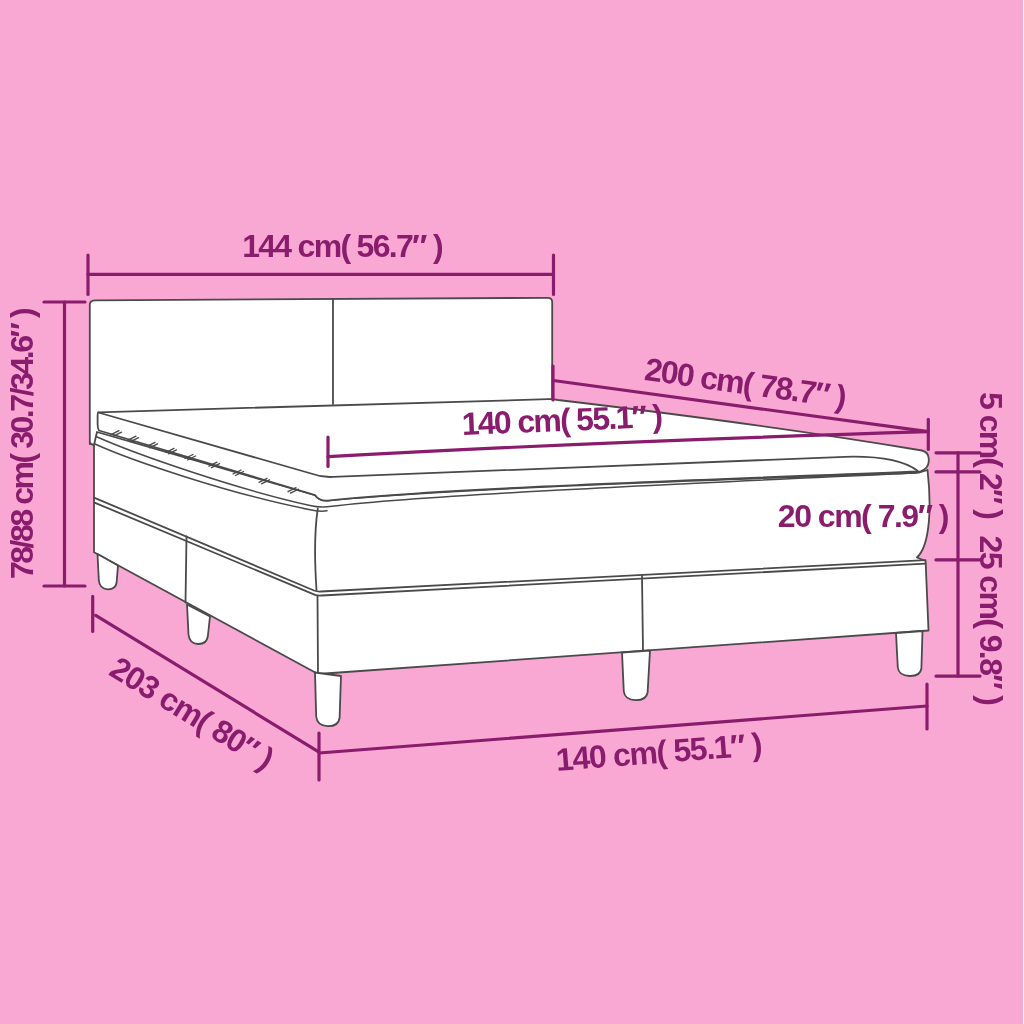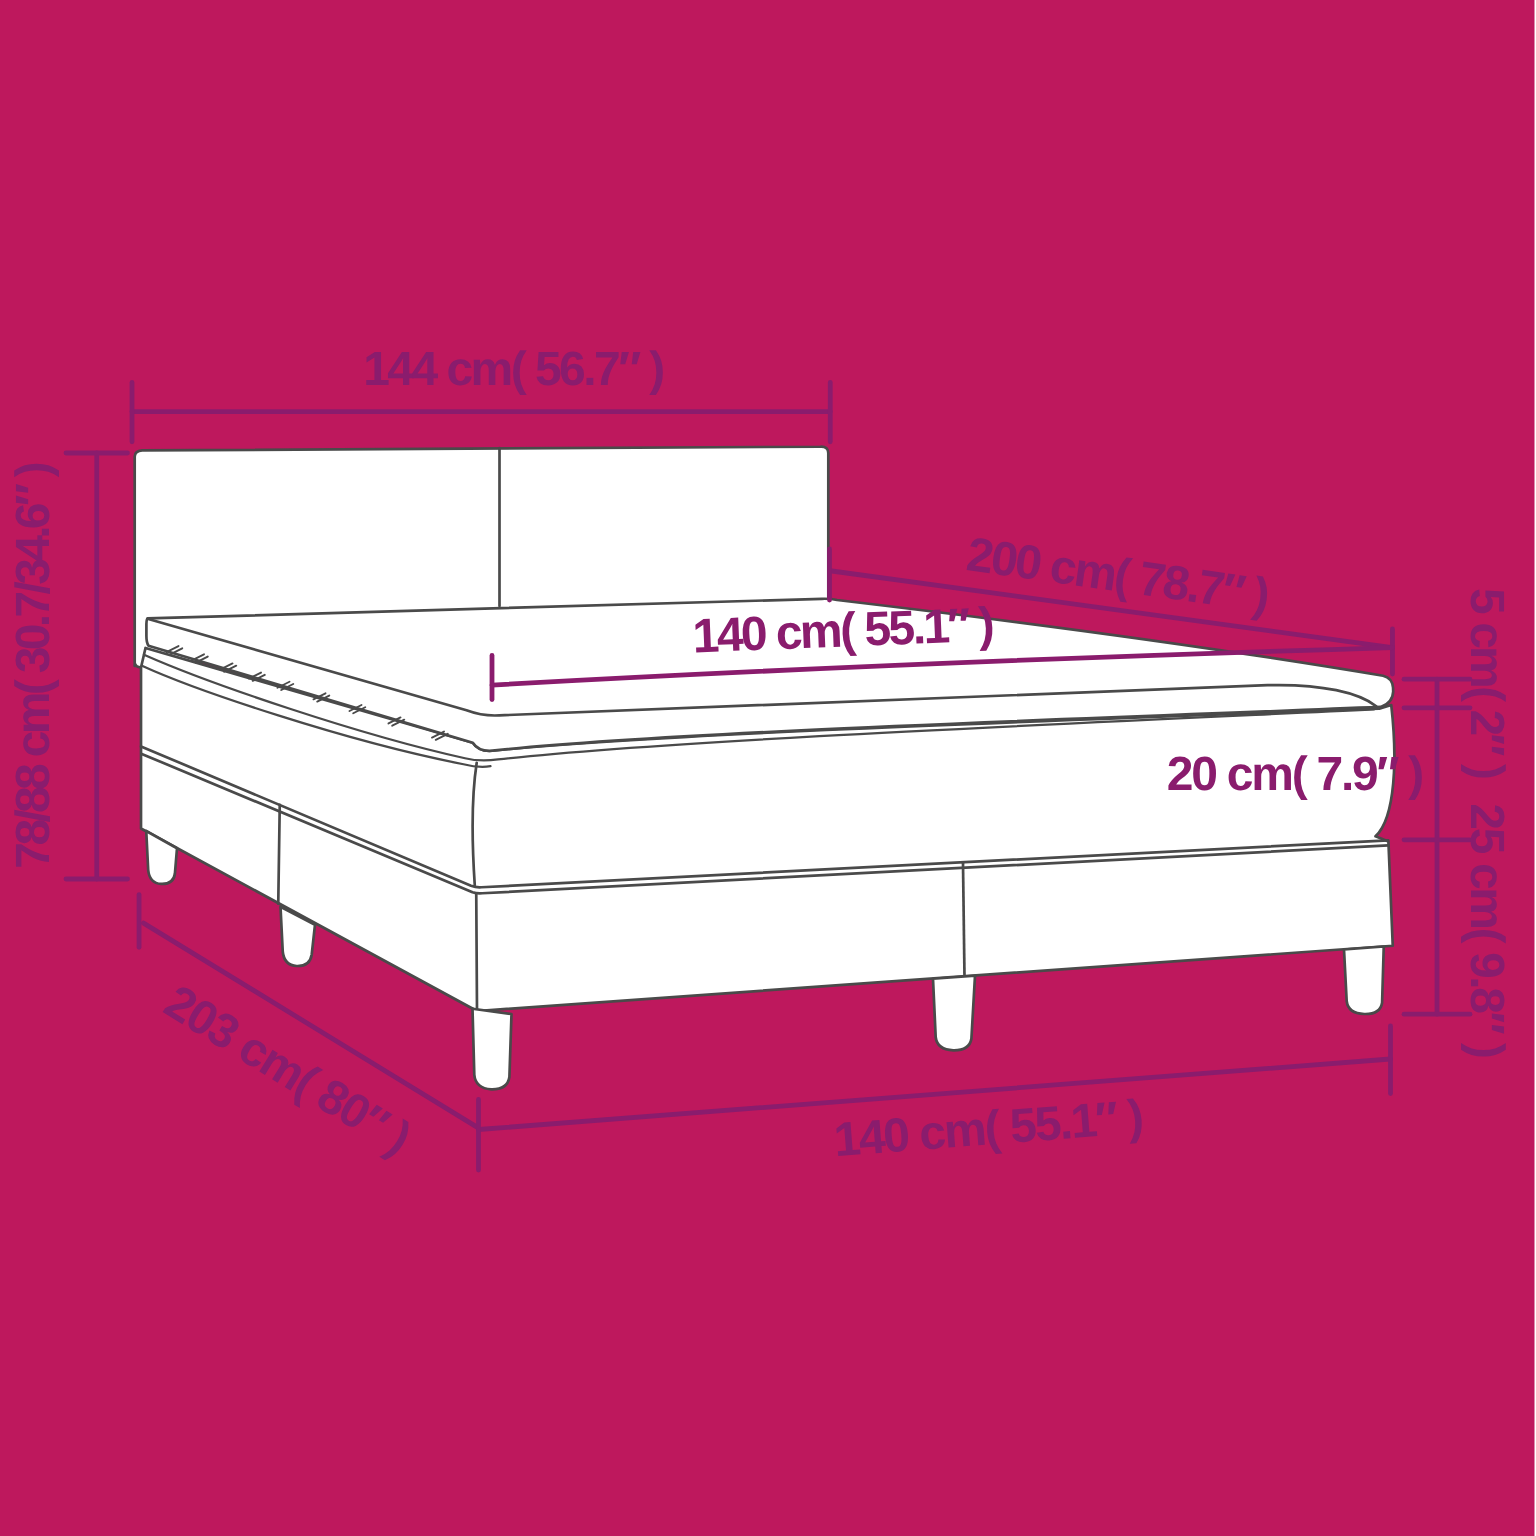--- a/index.html
+++ b/index.html
@@ -1,16 +1,16 @@
 <!DOCTYPE html>
 <html><head>
 <meta charset="utf-8">
 <style>
   html,body{margin:0;padding:0;background:#ffffff;}
-  .wrap{width:1023px;height:1024px;position:relative;background:#be185d;overflow:hidden;}
+  .wrap{width:1023px;height:1024px;position:relative;background:#f9a8d4;overflow:hidden;}
   text{font-family:"Liberation Sans",sans-serif;font-weight:bold;fill:#8a1c6d;}
 </style>
 </head>
 <body>
 <div class="wrap">
 <svg width="1024" height="1024" viewBox="0 0 1024 1024" xmlns="http://www.w3.org/2000/svg">
   <g stroke-linecap="round" stroke-linejoin="round" fill="none">
 
     <g stroke="#4a4a4a" stroke-width="1.8">
       <path d="M 89.8,444 L 89.8,304.5 Q 89.8,300.6 94.8,300.3 L 547,297.8 Q 552.2,297.6 552.2,302 L 552.2,399.5 L 94,445 Q 90.4,444.7 89.8,442 Z" fill="#ffffff"></path>

